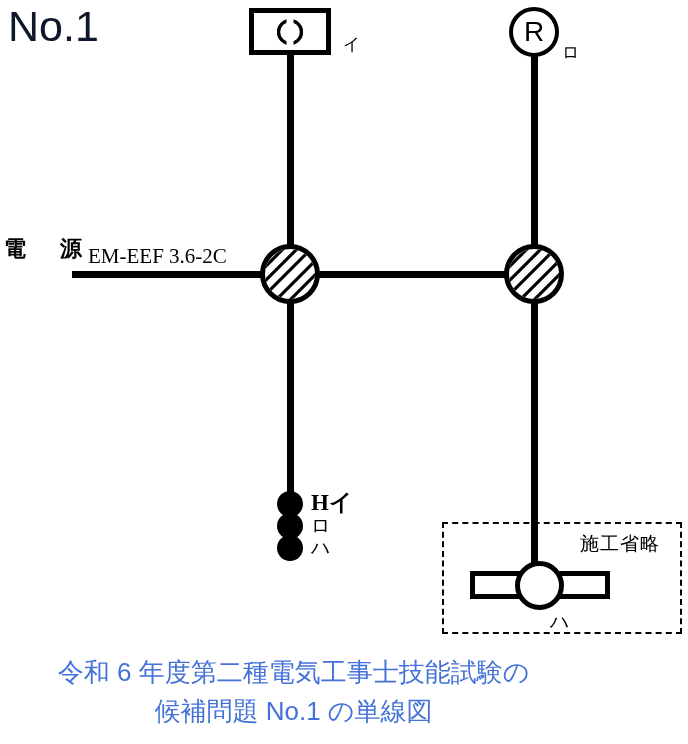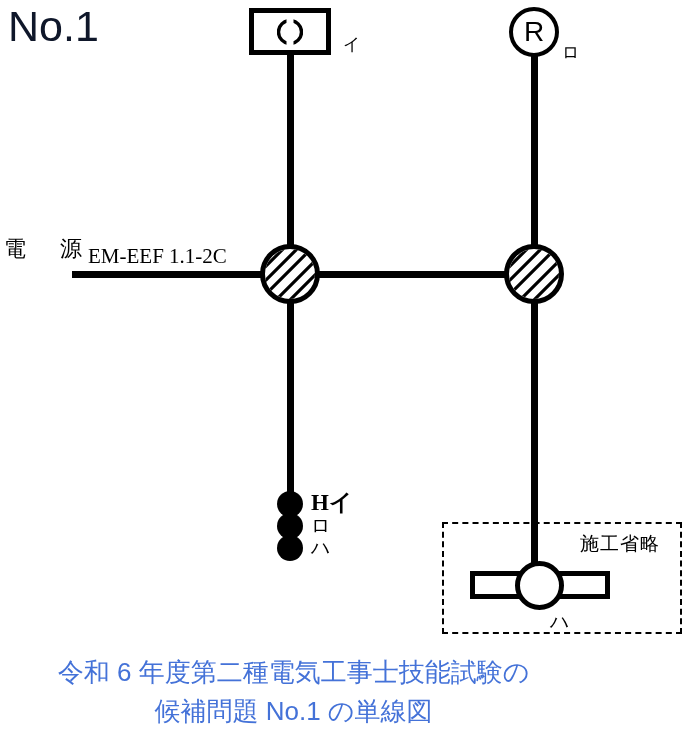--- a/index.html
+++ b/index.html
@@ -135,20 +135,21 @@
   
   #source-block {
     position: absolute;
     left: 4px;
     top: 236px;
     font-family: "Liberation Serif", serif;
     font-size: 22px;
     line-height: 25px;
     color: #000000;
     white-space: nowrap;
+    font-weight: bold;
   }
   #source-block .sp {
     letter-spacing: 6px;
   }
 
   #cable-label {
     position: absolute;
     left: 88px;
     top: 245px;
     font-family: "Liberation Serif", serif;
@@ -245,21 +246,21 @@
   <div class="kana-label" style="left:562px; top:44px;">ロ</div>
 
   <div class="wire-v" style="left:531px; top:55px; height:220px;"></div>
 
   <div class="wire-h" style="left:72px; top:271px; width:470px;"></div>
 
   <div id="source-block">
     <div class="sp">電　源</div>
   </div>
 
-  <div id="cable-label">EM-EEF 1.1-2C</div>
+  <div id="cable-label">EM-EEF 3.6-2C</div>
 
   <div class="hatch-circle" style="left:260px; top:244px;">
     <svg width="50" height="50" viewBox="0 0 50 50">
       <g stroke="#000000" stroke-width="3.2">
         <line x1="-4" y1="22" x2="22" y2="-4"></line>
         <line x1="-4" y1="36" x2="36" y2="-4"></line>
         <line x1="-4" y1="50" x2="50" y2="-4"></line>
         <line x1="8" y1="54" x2="54" y2="8"></line>
         <line x1="22" y1="54" x2="54" y2="22"></line>
         <line x1="36" y1="54" x2="54" y2="36"></line>

